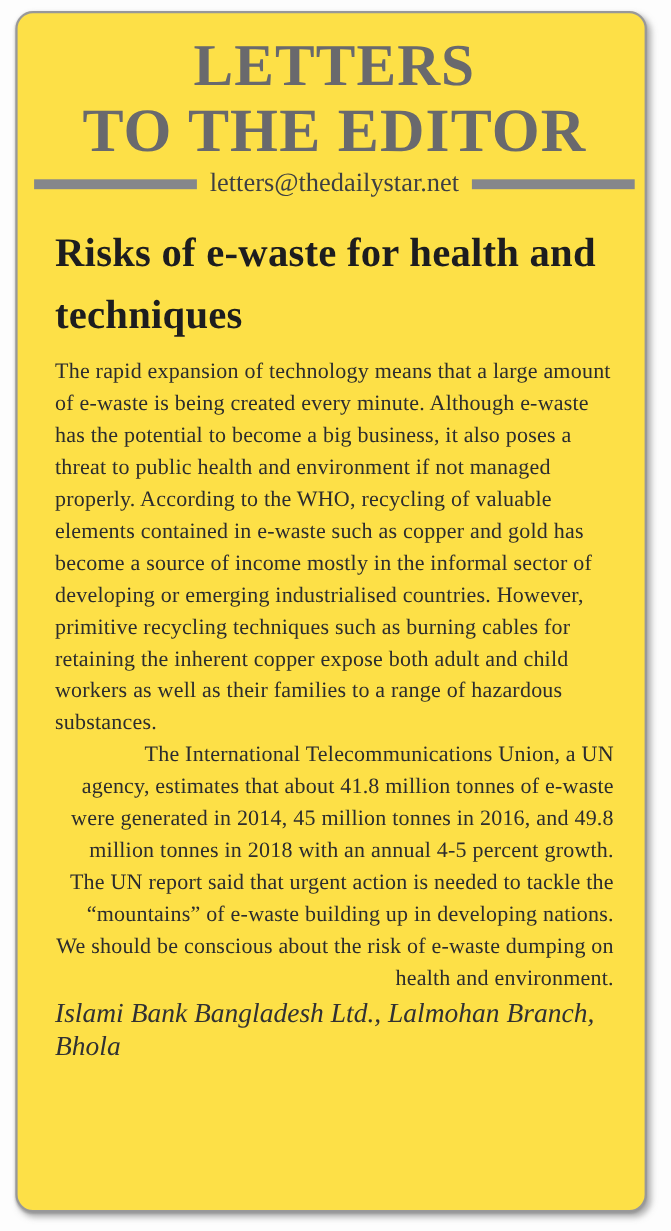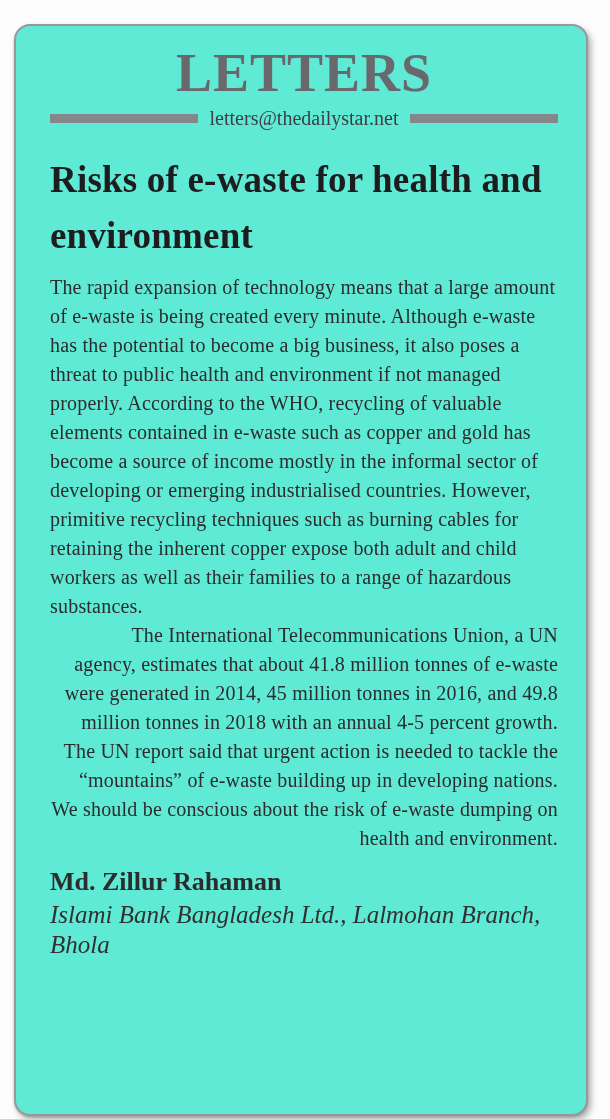--- a/index.html
+++ b/index.html
@@ -13,25 +13,25 @@
   .page {
     position: relative;
     width: 610px;
     height: 1119px;
     background: #fdfdfd;
     overflow: hidden;
   }
   .card {
     position: absolute;
     left: 14px;
-    top: 24px;
+    top: 10px;
     width: 574px;
     height: 1092px;
     box-sizing: border-box;
-    background: #5eead4;
+    background: #fde047;
     border: 2px solid #989899;
     border-radius: 16px;
     box-shadow: 3px 4px 6px rgba(110,110,110,0.55), 0 1px 2px rgba(120,120,120,0.4);
     padding: 20px 28px 18px 34px;
     overflow: hidden;
   }
   
   .masthead {
     text-align: center;
   }
@@ -57,21 +57,21 @@
     justify-content: center;
     gap: 12px;
   }
   .rule-bar {
     width: 148px;
     height: 9px;
     background: #85878b;
     flex: 0 0 auto;
   }
   .email-text {
-    font-size: 20px;
+    font-size: 24px;
     color: #3e3f43;
     white-space: nowrap;
   }
   
   .article-title {
     margin: 22px 0 10px 0;
     font-weight: bold;
     font-size: 37px;
     line-height: 1.5;
     color: #1d1d1f;
@@ -104,29 +104,29 @@
   }
 </style>
 </head>
 <body>
 
 <div class="page">
   <div class="card">
 
     <header class="masthead">
       <div class="masthead-line1">LETTERS</div>
+      <div class="masthead-line2">TO THE EDITOR</div>
       <div class="email-row">
         <span class="rule-bar"></span>
         <span class="email-text">letters@thedailystar.net</span>
         <span class="rule-bar"></span>
       </div>
     </header>
 
     <article>
-      <h1 class="article-title">Risks of e-waste for health and environment</h1>
+      <h1 class="article-title">Risks of e-waste for health and techniques</h1>
       <p class="body-para">The rapid expansion of technology means that a large amount of e-waste is being created every minute. Although e-waste has the potential to become a big business, it also poses a threat to public health and environment if not managed properly. According to the WHO, recycling of valuable elements contained in e-waste such as copper and gold has become a source of income mostly in the informal sector of developing or emerging industrialised countries. However, primitive recycling techniques such as burning cables for retaining the inherent copper expose both adult and child workers as well as their families to a range of hazardous substances.</p>
       <p class="body-para indented">The International Telecommunications Union, a UN agency, estimates that about 41.8 million tonnes of e-waste were generated in 2014, 45 million tonnes in 2016, and 49.8 million tonnes in 2018 with an annual 4-5 percent growth. The UN report said that urgent action is needed to tackle the “mountains” of e-waste building up in developing nations. We should be conscious about the risk of e-waste dumping on health and environment.</p>
-      <div class="author-name">Md. Zillur Rahaman</div>
       <div class="author-affiliation">Islami Bank Bangladesh Ltd., Lalmohan Branch, Bhola</div>
     </article>
 
   </div>
 </div>
 
 </body></html>

